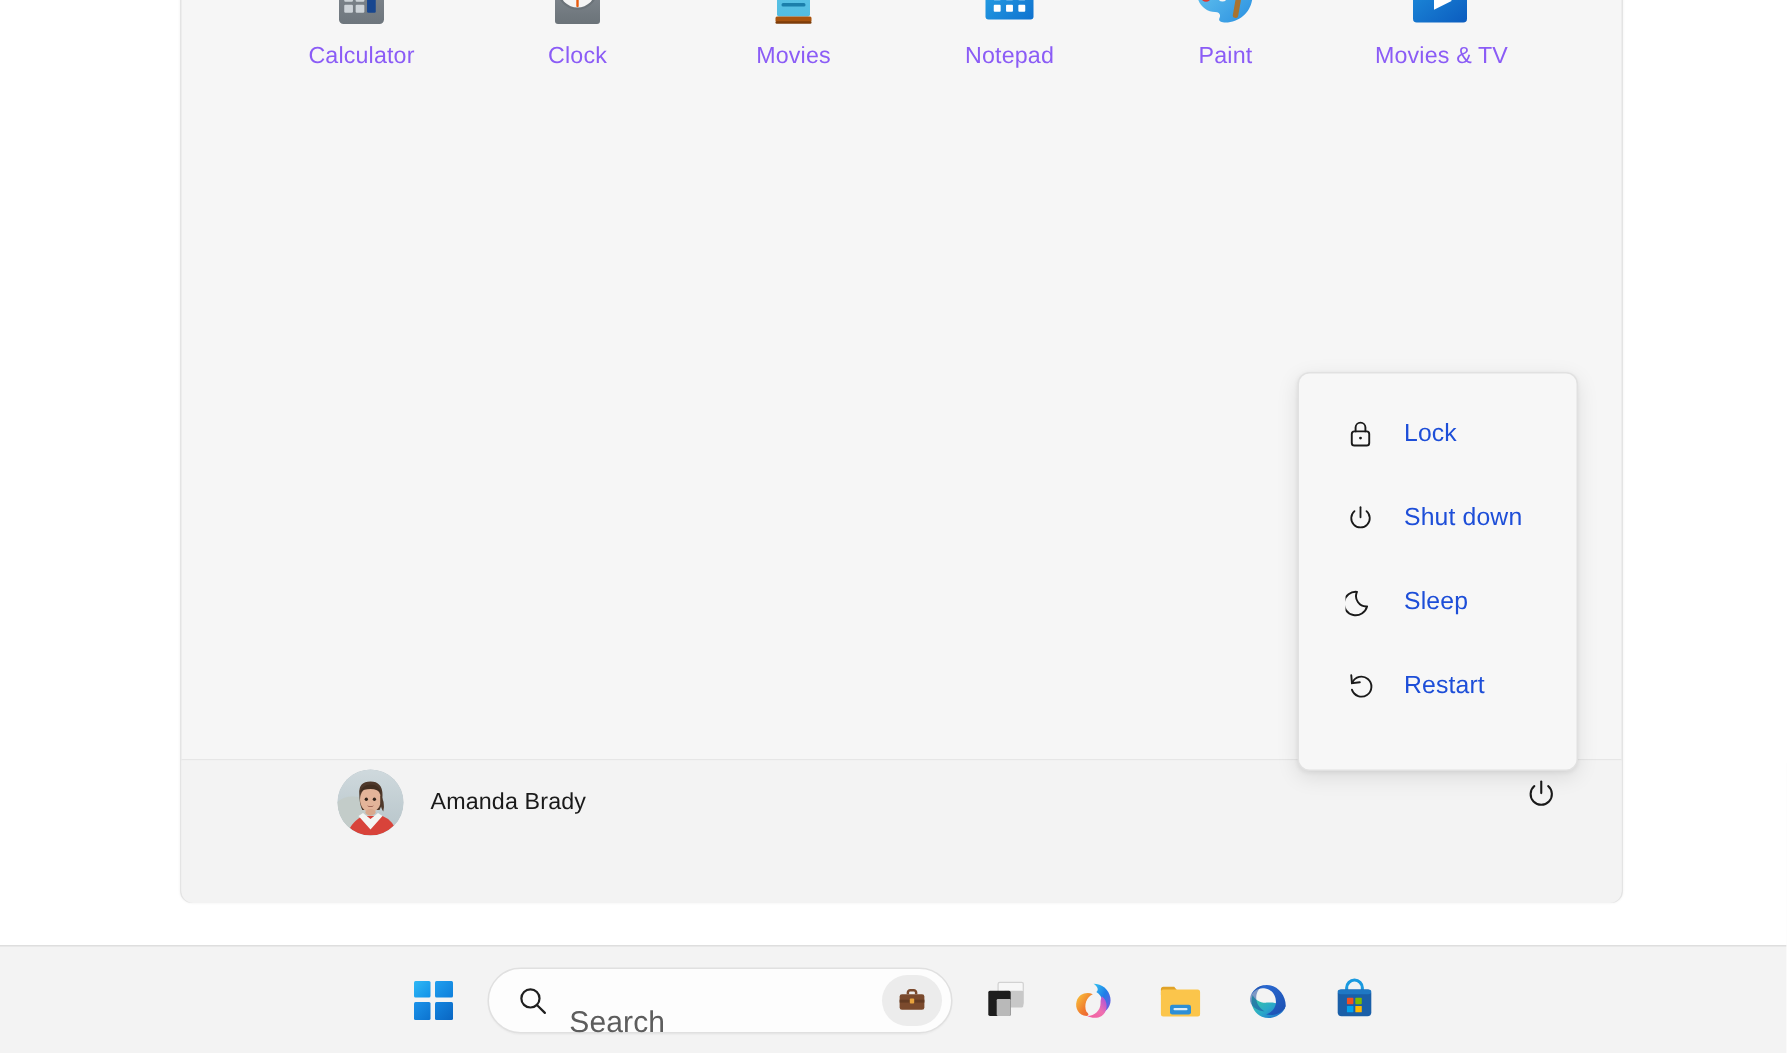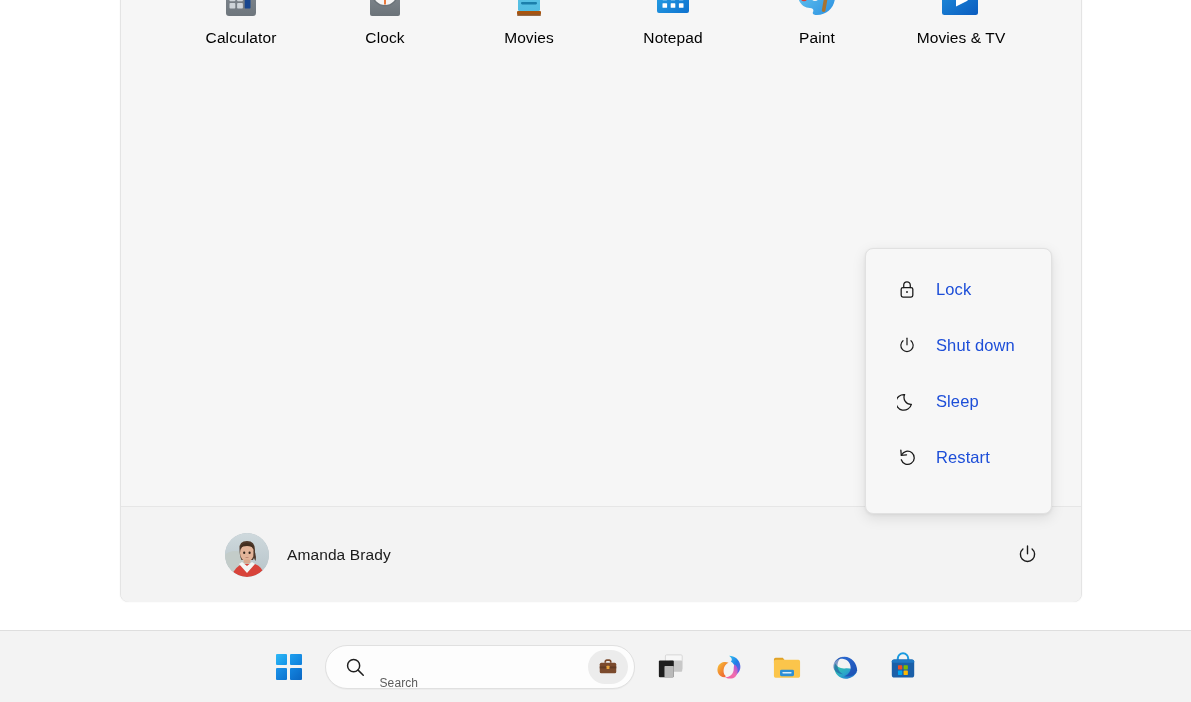--- a/index.html
+++ b/index.html
@@ -65,21 +65,21 @@
     width: 48px;
     height: 48px;
     display: flex;
     align-items: center;
     justify-content: center;
     margin-bottom: 8px;
   }
 
   .app-label {
     font-size: 15.5px;
-    color: #000000;
+    color: #8b5cf6;
     line-height: 1.2;
     white-space: nowrap;
     letter-spacing: 0.1px;
   }
 
   
   #menu-divider {
     position: absolute;
     left: 0;
     right: 0;
@@ -89,21 +89,21 @@
   }
 
   
   #menu-footer {
     position: absolute;
     left: 0;
     right: 0;
     top: 836px;
     height: 95px;
     display: flex;
-    align-items: center;
+    align-items: flex-start;
     padding: 0 32px 0 98px;
     background: #f3f3f3;
     border-radius: 0 0 8px 8px;
   }
 
   #account-button {
     display: flex;
     align-items: center;
     gap: 18px;
     padding: 6px 12px 6px 6px;
@@ -222,21 +222,21 @@
     border-radius: 22px;
     display: flex;
     align-items: center;
     padding: 0 6px 0 18px;
     gap: 14px;
     cursor: text;
     box-shadow: 0 1px 1px rgba(0,0,0,0.03);
   }
 
   #search-placeholder {
-    font-size: 12px;
+    font-size: 20px;
     color: #5d5d5d;
     flex: 1;
     letter-spacing: 0.1px;
     margin-top: 32px;
   }
 
   #search-briefcase-btn {
     width: 40px;
     height: 34px;
     border-radius: 17px;

